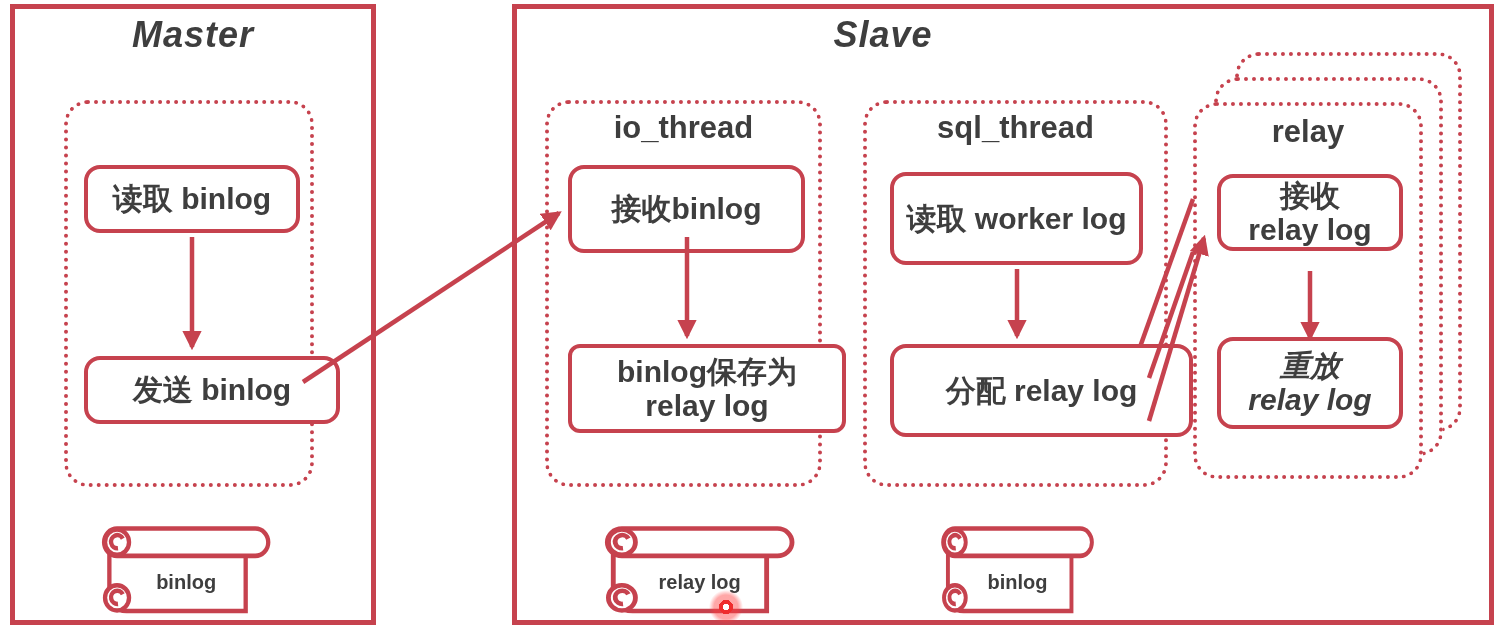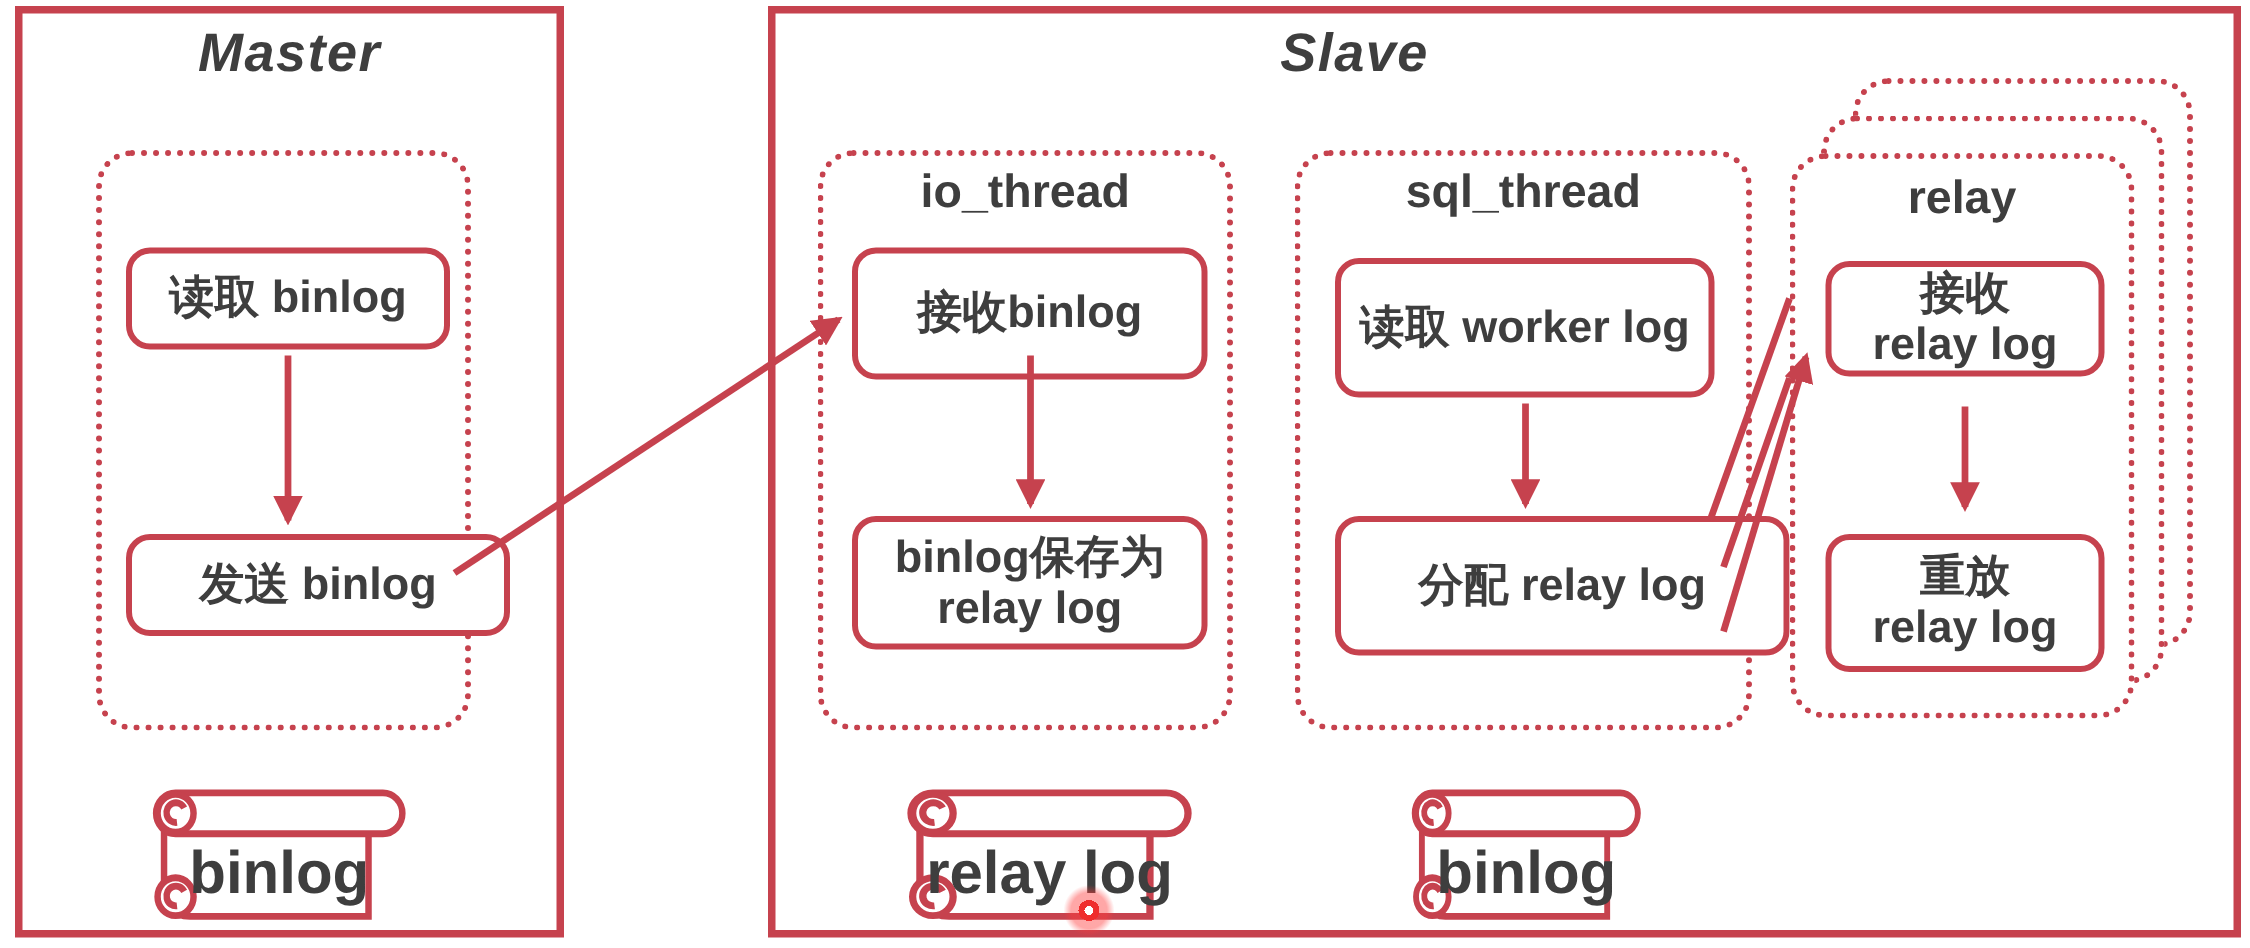--- a/index.html
+++ b/index.html
@@ -15,21 +15,21 @@
   .thread-label { position:absolute; text-align:center; font-size:31px; font-weight:bold; color:var(--text); }
 
   .step-box { position:absolute; border:4.5px solid var(--red); border-radius:16px; background:#fff;
               display:flex; flex-direction:column; align-items:center; justify-content:center;
               font-size:30px; font-weight:bold; color:var(--text); text-align:center; line-height:34px; }
 
   .scroll { position:absolute; }
   .scroll svg { position:absolute; left:0; top:0; width:100%; height:100%; }
   .scroll-label { position:absolute; left:4%; right:8%; top:30px; bottom:4px;
                   display:flex; align-items:center; justify-content:center;
-                  font-size:40px; font-weight:bold; color:var(--text); }
+                  font-size:20px; font-weight:bold; color:var(--text); }
 
   .stroke-red { stroke:var(--red); }
   .fill-red { fill:var(--red); }
   .no-fill { fill:none; }
   .fill-white { fill:#fff; }
 
   #arrow-layer { position:absolute; left:0; top:0; z-index:9; pointer-events:none; }
   .arrow-line { stroke:var(--red); stroke-width:4.5; fill:none; }
 
   .pointer-glow { position:absolute; width:34px; height:34px; z-index:11;
@@ -59,30 +59,30 @@
       <path class="stroke-red fill-white" stroke-width="4.5" d="M24,4.5 H168 A13.5,13.5 0 0 1 181.5,18 A13.5,13.5 0 0 1 168,31.5 H24 A13.5,13.5 0 0 1 10.5,18 A13.5,13.5 0 0 1 24,4.5 Z"></path>
       <circle class="stroke-red fill-white" stroke-width="4.5" cx="24" cy="18" r="12.5"></circle>
       <path class="stroke-red no-fill" stroke-width="4.5" d="M30,14.5 a6.5,6.5 0 1 0 -5,9.5"></path>
       <circle class="stroke-red fill-white" stroke-width="4.5" cx="24" cy="73" r="12.5"></circle>
       <path class="stroke-red no-fill" stroke-width="4.5" d="M30,69.5 a6.5,6.5 0 1 0 -5,9.5"></path>
     </svg>
     <div class="scroll-label">binlog</div>
   </div>
 
   <div class="section-box" style="left:512px; top:4px; width:982px; height:621px;"></div>
-  <div class="section-title" style="left:512px; top:14px; width:782px;">Slave</div>
+  <div class="section-title" style="left:492px; top:14px; width:782px;">Slave</div>
 
   <div class="thread-box" style="left:545px; top:100px; width:277px; height:387px;"></div>
   <div class="thread-label" style="left:545px; top:110px; width:277px;">io_thread</div>
 
   <div class="step-box" style="left:568px; top:165px; width:237px; height:88px;">
     <span>接收binlog</span>
   </div>
 
-  <div class="step-box" style="left:568px; top:344px; width:237px; height:89px;">
+  <div class="step-box" style="left:568px; top:344px; width:278px; height:89px;border-radius:12px;">
     <span>binlog保存为</span>
     <span>relay log</span>
   </div>
 
   <div class="thread-box" style="left:863px; top:100px; width:305px; height:387px;"></div>
   <div class="thread-label" style="left:863px; top:110px; width:305px;">sql_thread</div>
 
   <div class="step-box" style="left:890px; top:172px; width:253px; height:93px;">
     <span>读取 worker log</span>
   </div>
@@ -94,21 +94,21 @@
   <div class="thread-box opaque" style="left:1235px; top:52px; width:227px; height:380px;"></div>
   <div class="thread-box opaque" style="left:1214px; top:77px; width:229px; height:379px;"></div>
   <div class="thread-box opaque" style="left:1193px; top:102px; width:230px; height:377px;"></div>
   <div class="thread-label" style="left:1193px; top:114px; width:230px;">relay</div>
 
   <div class="step-box" style="left:1217px; top:174px; width:186px; height:77px;">
     <span>接收</span>
     <span>relay log</span>
   </div>
 
-  <div class="step-box" style="left:1217px; top:356px; width:186px; height:92px;">
+  <div class="step-box" style="left:1217px; top:337px; width:186px; height:92px;font-style:italic;">
     <span>重放</span>
     <span>relay log</span>
   </div>
 
   <div class="scroll" style="left:596px; top:524px; width:216px; height:91px;">
     <svg viewBox="0 0 200 90" preserveAspectRatio="none">
       <path class="stroke-red fill-white" stroke-width="4.5" d="M16,29 V64 Q16,86 34,86 H158 V29 Z"></path>
       <path class="stroke-red fill-white" stroke-width="4.5" d="M24,4.5 H168 A13.5,13.5 0 0 1 181.5,18 A13.5,13.5 0 0 1 168,31.5 H24 A13.5,13.5 0 0 1 10.5,18 A13.5,13.5 0 0 1 24,4.5 Z"></path>
       <circle class="stroke-red fill-white" stroke-width="4.5" cx="24" cy="18" r="12.5"></circle>
       <path class="stroke-red no-fill" stroke-width="4.5" d="M30,14.5 a6.5,6.5 0 1 0 -5,9.5"></path>

